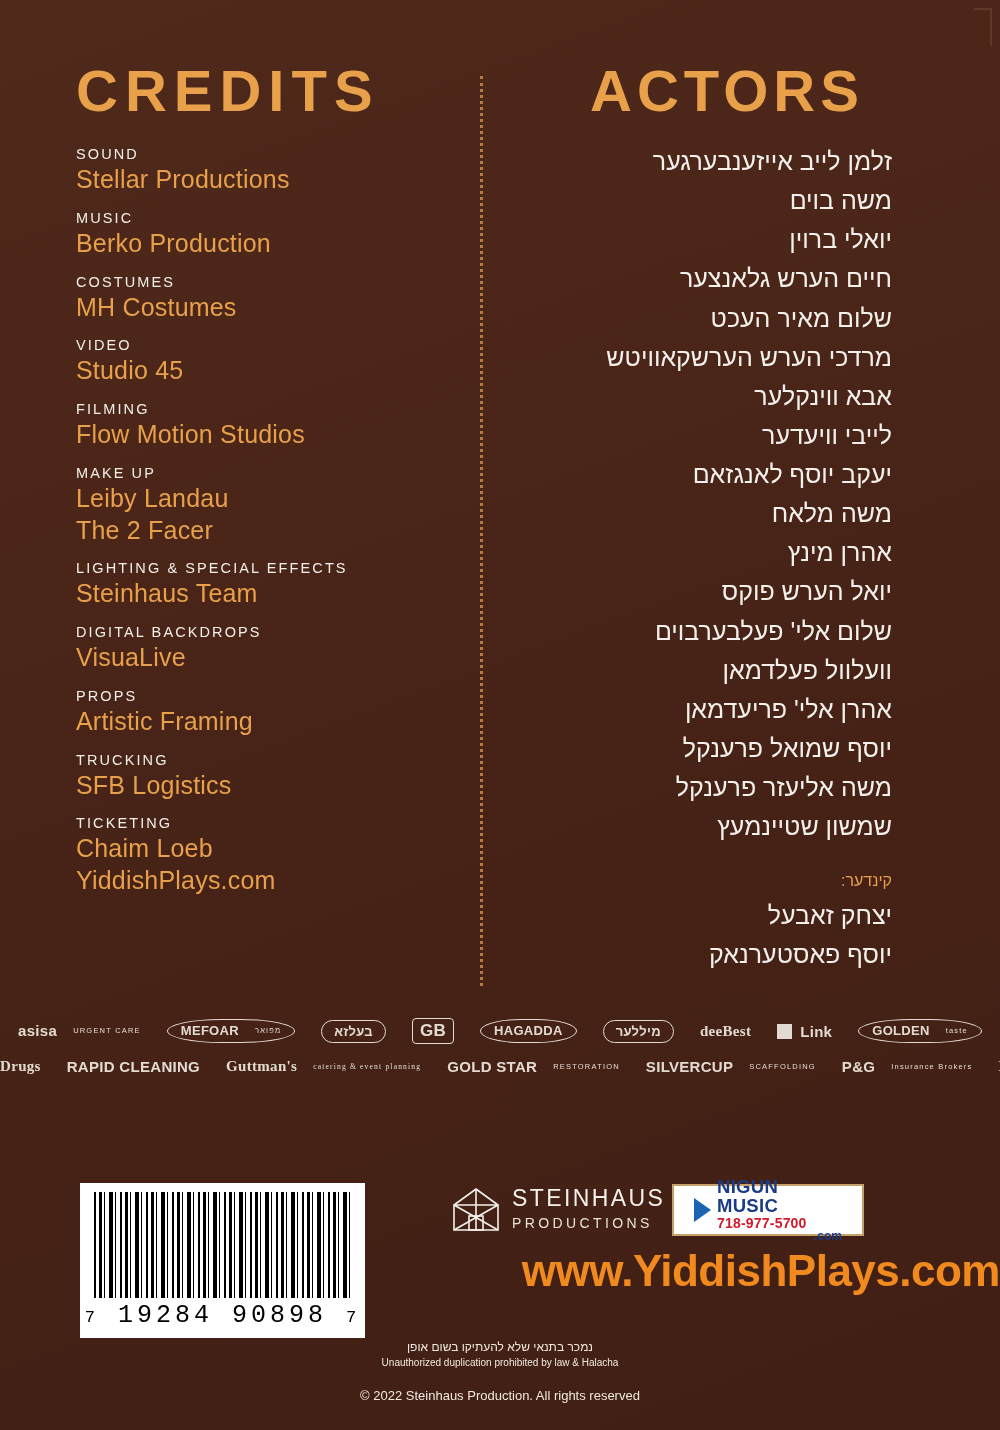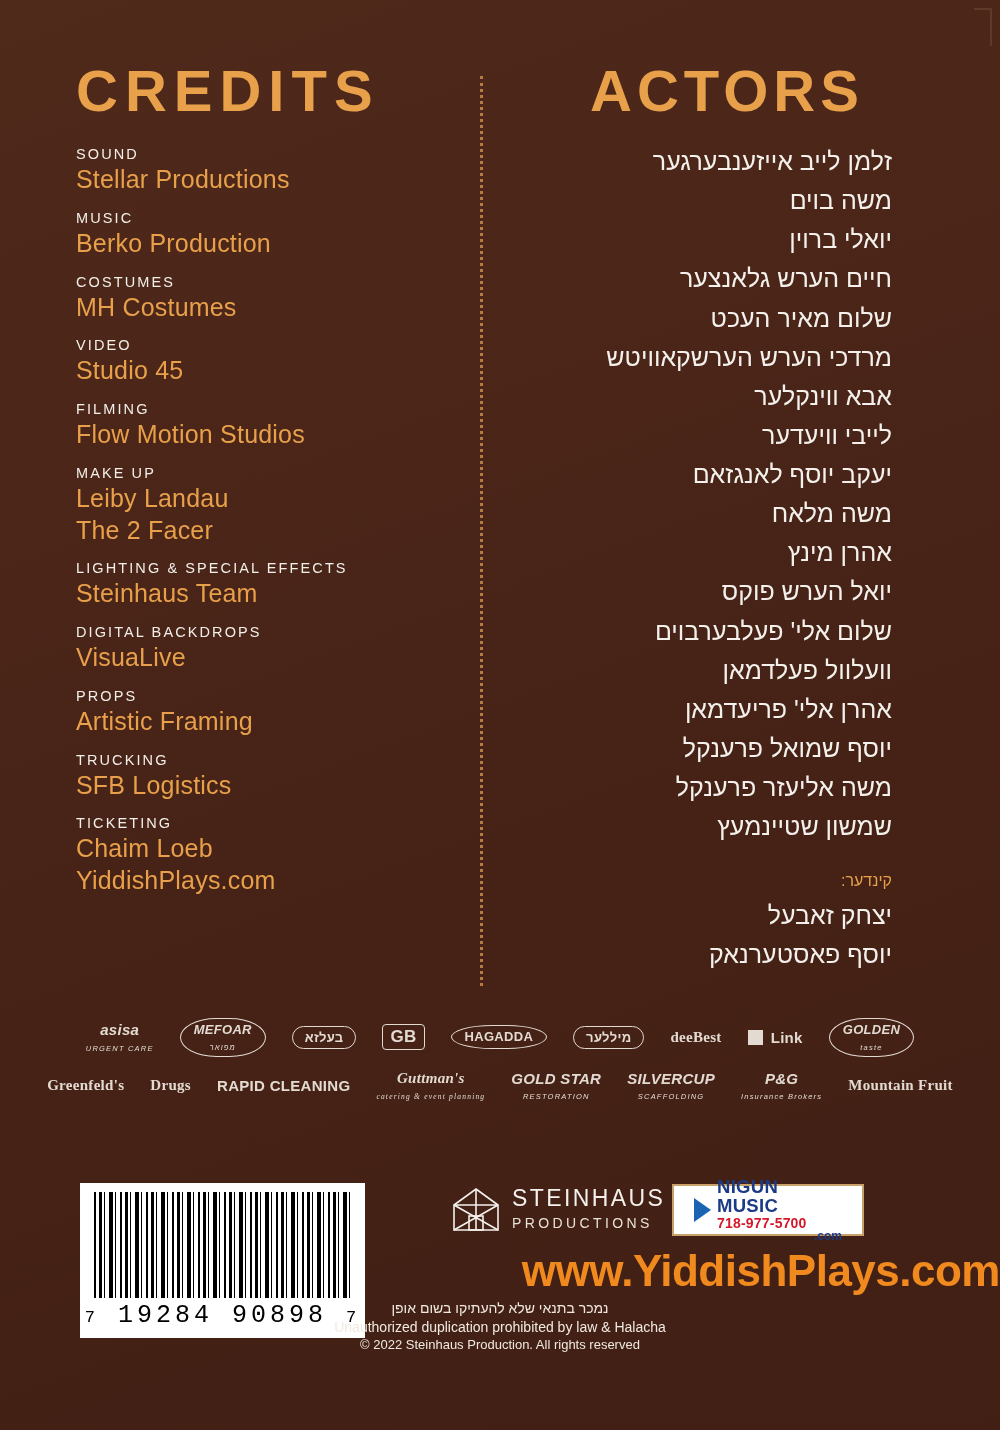--- a/index.html
+++ b/index.html
@@ -148,21 +148,21 @@
   }
   .sponsor.oval {
     border: 1.5px solid #efe9e1;
     border-radius: 50%/60%;
     padding: 4px 13px;
     font-size: 13px;
     text-align: center;
     line-height: 1.05;
   }
   .sponsor.serif { font-family: "Liberation Serif", serif; }
-  .sponsor.stack { flex-direction: column; gap: 7px; line-height: 1.05; font-style: italic; }
+  .sponsor.stack { flex-direction: row; gap: 16px; line-height: 1.05; }
   .link-sq {
     display:inline-block;
     width: 15px; height: 15px;
     background: #efe9e1;
     margin-right: 3px;
   }
 
   
   .barcode-wrap {
     position: absolute;
@@ -283,22 +283,22 @@
     letter-spacing: -.5px;
   }
   .legal {
     position: absolute;
     top: 1300px;
     left: 0;
     width: 1000px;
     text-align: center;
     color: #efe9e1;
   }
-  .legal .he { font-size: 14px; margin-bottom: 3px; }
-  .legal .en { font-size: 14px; margin-bottom: 2px; }
+  .legal .he { font-size: 12px; margin-bottom: 3px; margin-top: 40px; }
+  .legal .en { font-size: 10px; margin-bottom: 20px; }
   .legal .cr { font-size: 13px; }
 
   .corner-mark {
     position: absolute;
     top: 8px;
     right: 8px;
     width: 16px;
     height: 36px;
     border-right: 2px solid #6a4130;
     border-top: 2px solid #6a4130;

